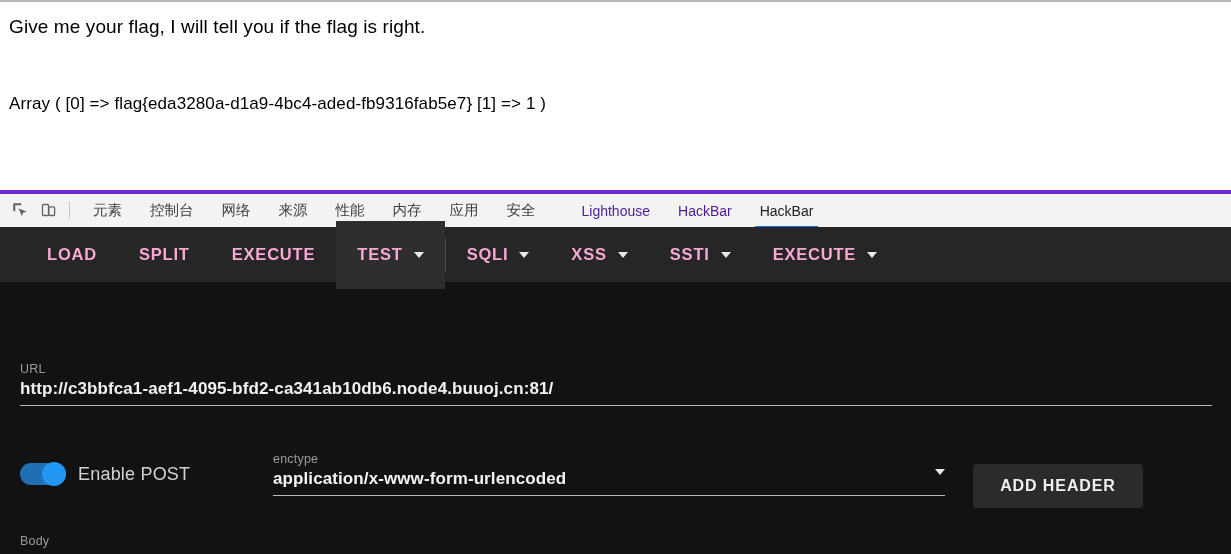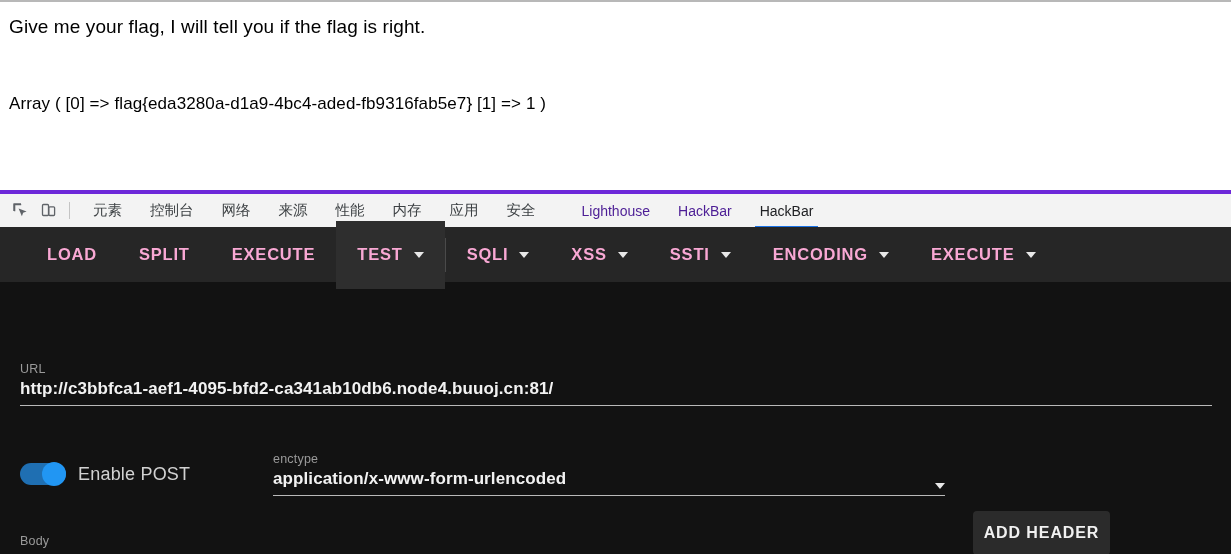--- a/index.html
+++ b/index.html
@@ -212,40 +212,39 @@
     color: #d2d2d2;
     letter-spacing: 0.2px;
   }
   .enctype-block {
     position: absolute;
     left: 253px; top: 5px;
     width: 672px;
   }
   .enctype-select {
     display: flex;
-    align-items: flex-end;
+    align-items: flex-start;
     justify-content: space-between;
     padding-bottom: 6px;
     gap: 24px;
   }
   .add-header-btn {
     position: absolute;
     left: 953px; top: 17px;
-    width: 137px; height: 44px;
+    width: 170px; height: 44px;
     background: #2b2b2b;
     border-radius: 4px;
     display: flex;
     align-items: center;
     justify-content: center;
     font-size: 16px;
     font-weight: bold;
     letter-spacing: 0.9px;
     color: #f1f1f1;
     cursor: default;
-    margin-top: 47px;
   }
 
   .body-block {
     position: absolute;
     left: 20px; top: 252px;
     width: 925px;
   }
   .body-block .field-value { padding-bottom: 6px; }
 </style>
 </head>
@@ -312,24 +311,20 @@
     </div>
     <div class="hb-btn">
       <span>XSS</span>
       <span class="caret"></span>
     </div>
     <div class="hb-btn">
       <span>SSTI</span>
       <span class="caret"></span>
     </div>
     <div class="hb-btn">
-      <span>ENCODING</span>
-      <span class="caret"></span>
-    </div>
-    <div class="hb-btn">
       <span>EXECUTE</span>
       <span class="caret"></span>
     </div>
   </div>
 
   <div class="hb-body">
 
     <div class="url-block">
       <div class="field-label">URL</div>
       <div class="field-value">http://c3bbfca1-aef1-4095-bfd2-ca341ab10db6.node4.buuoj.cn:81/</div>

